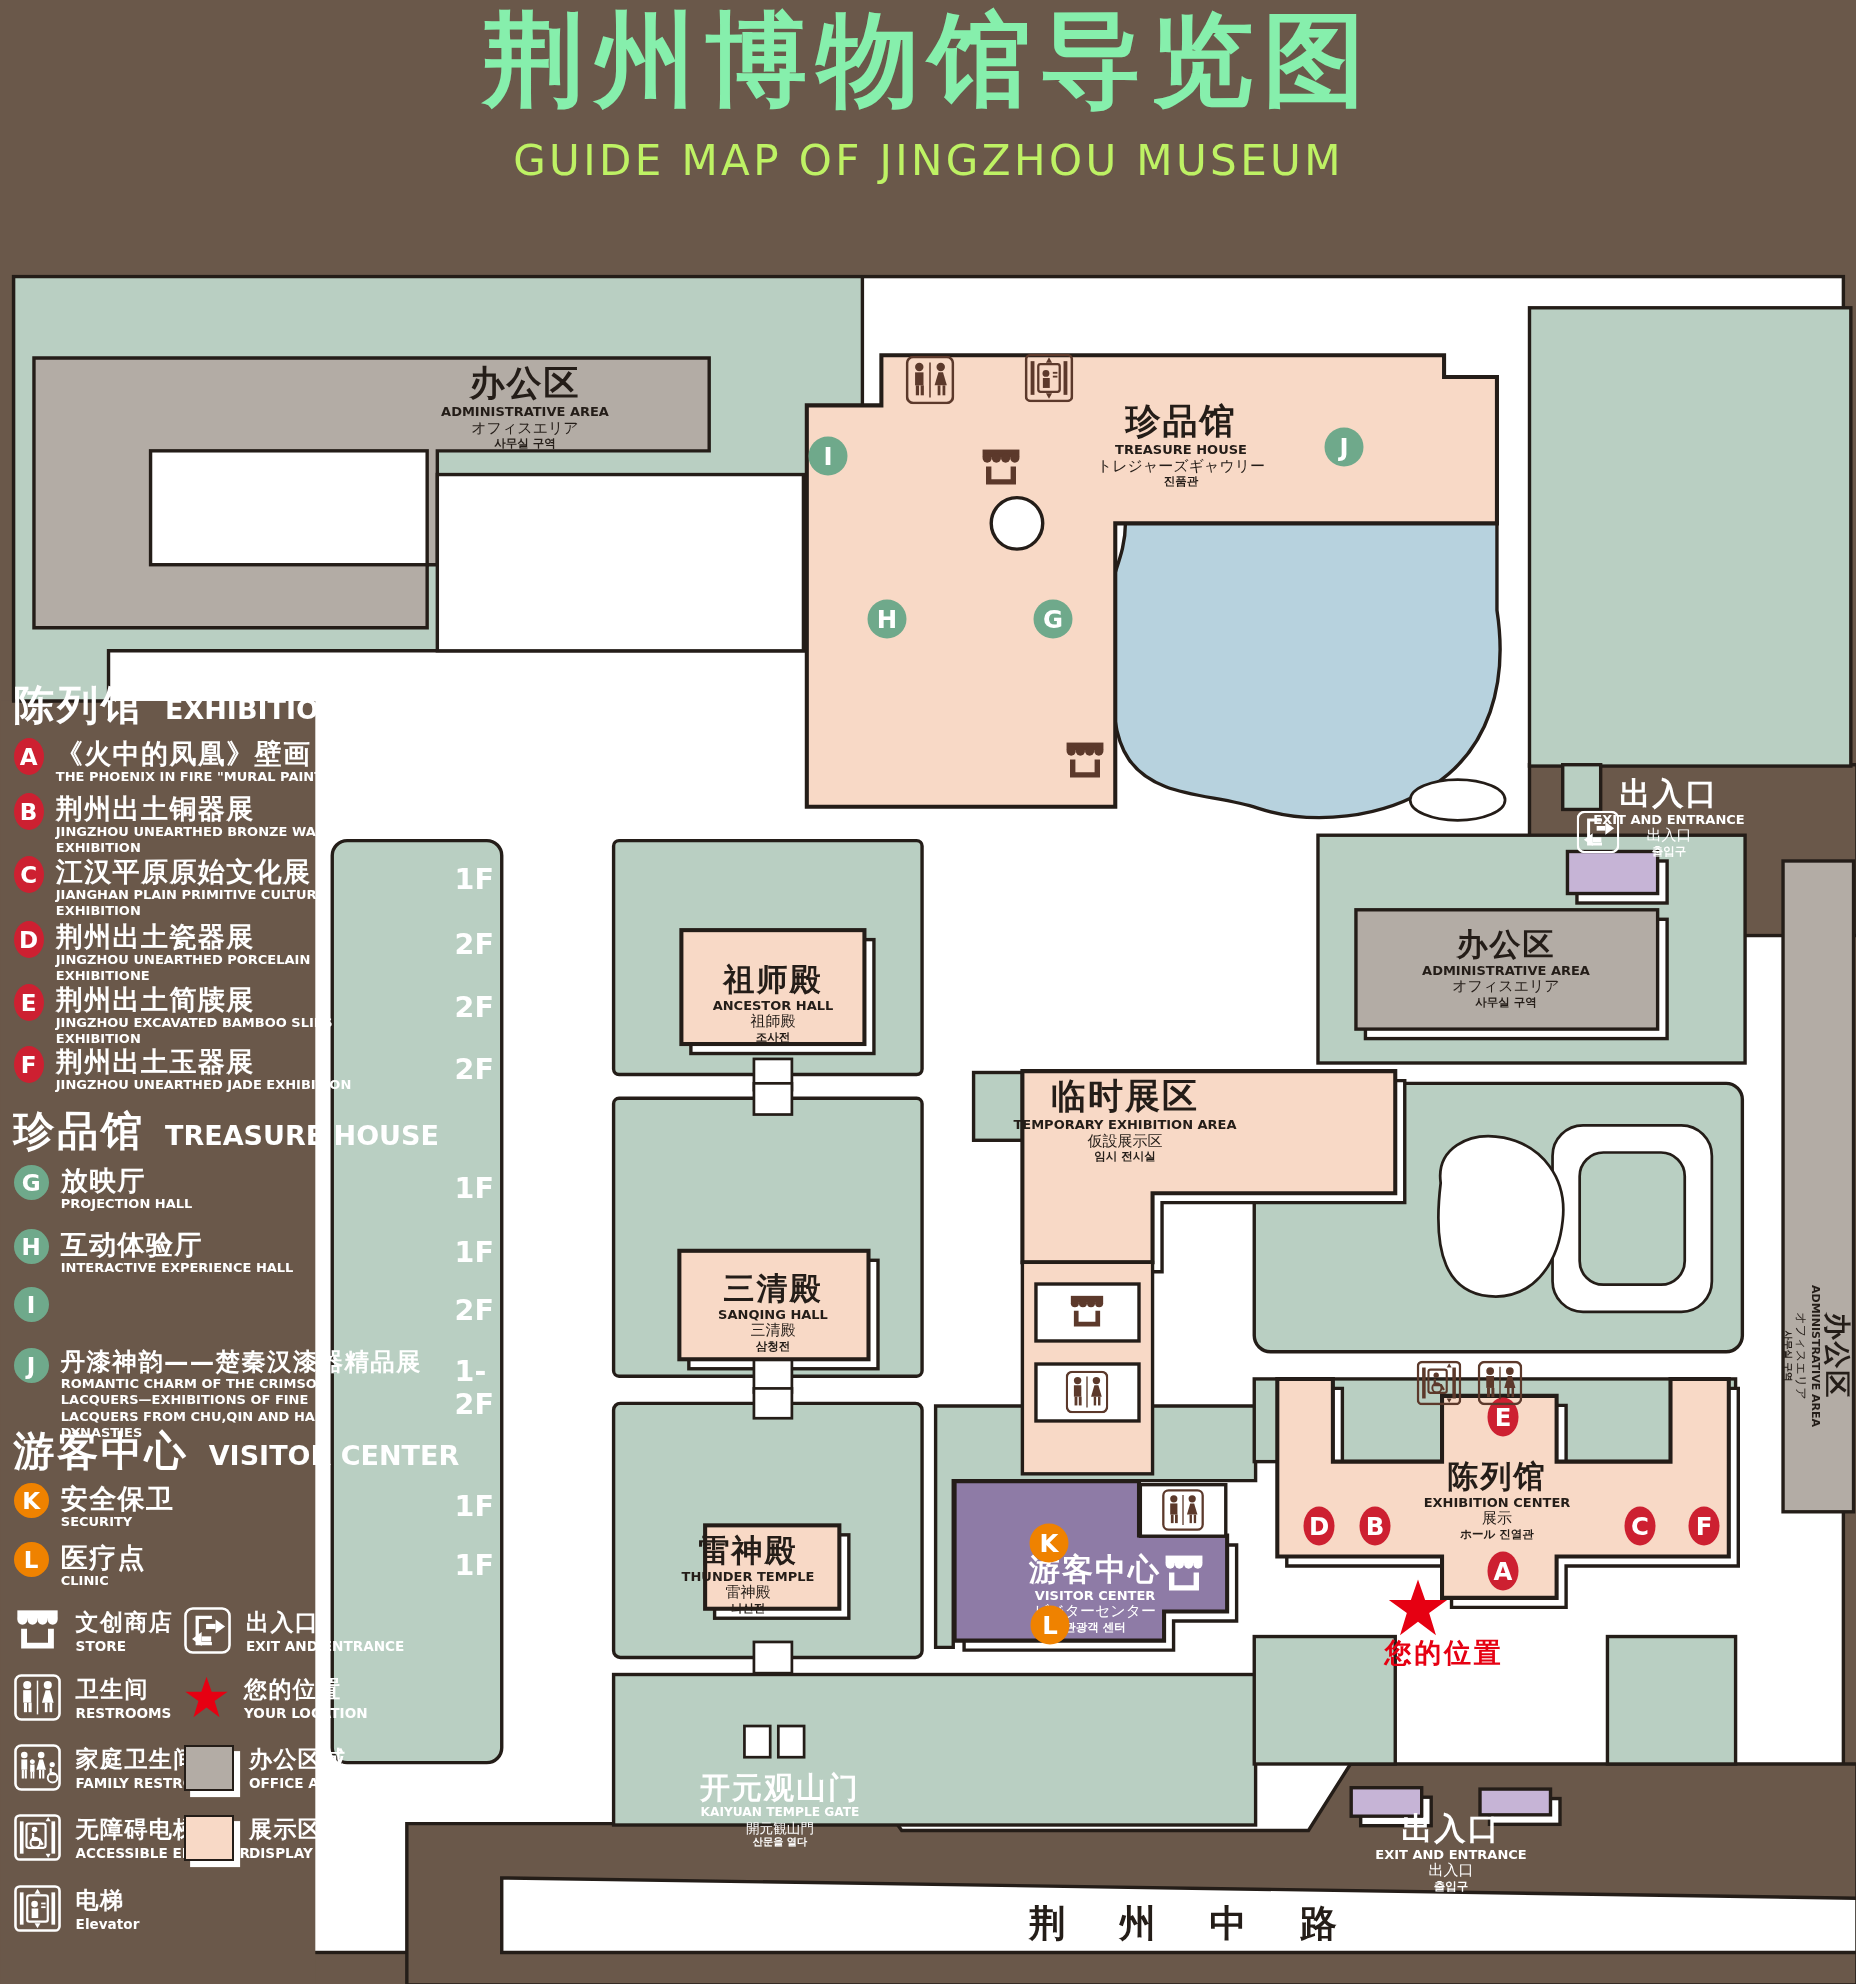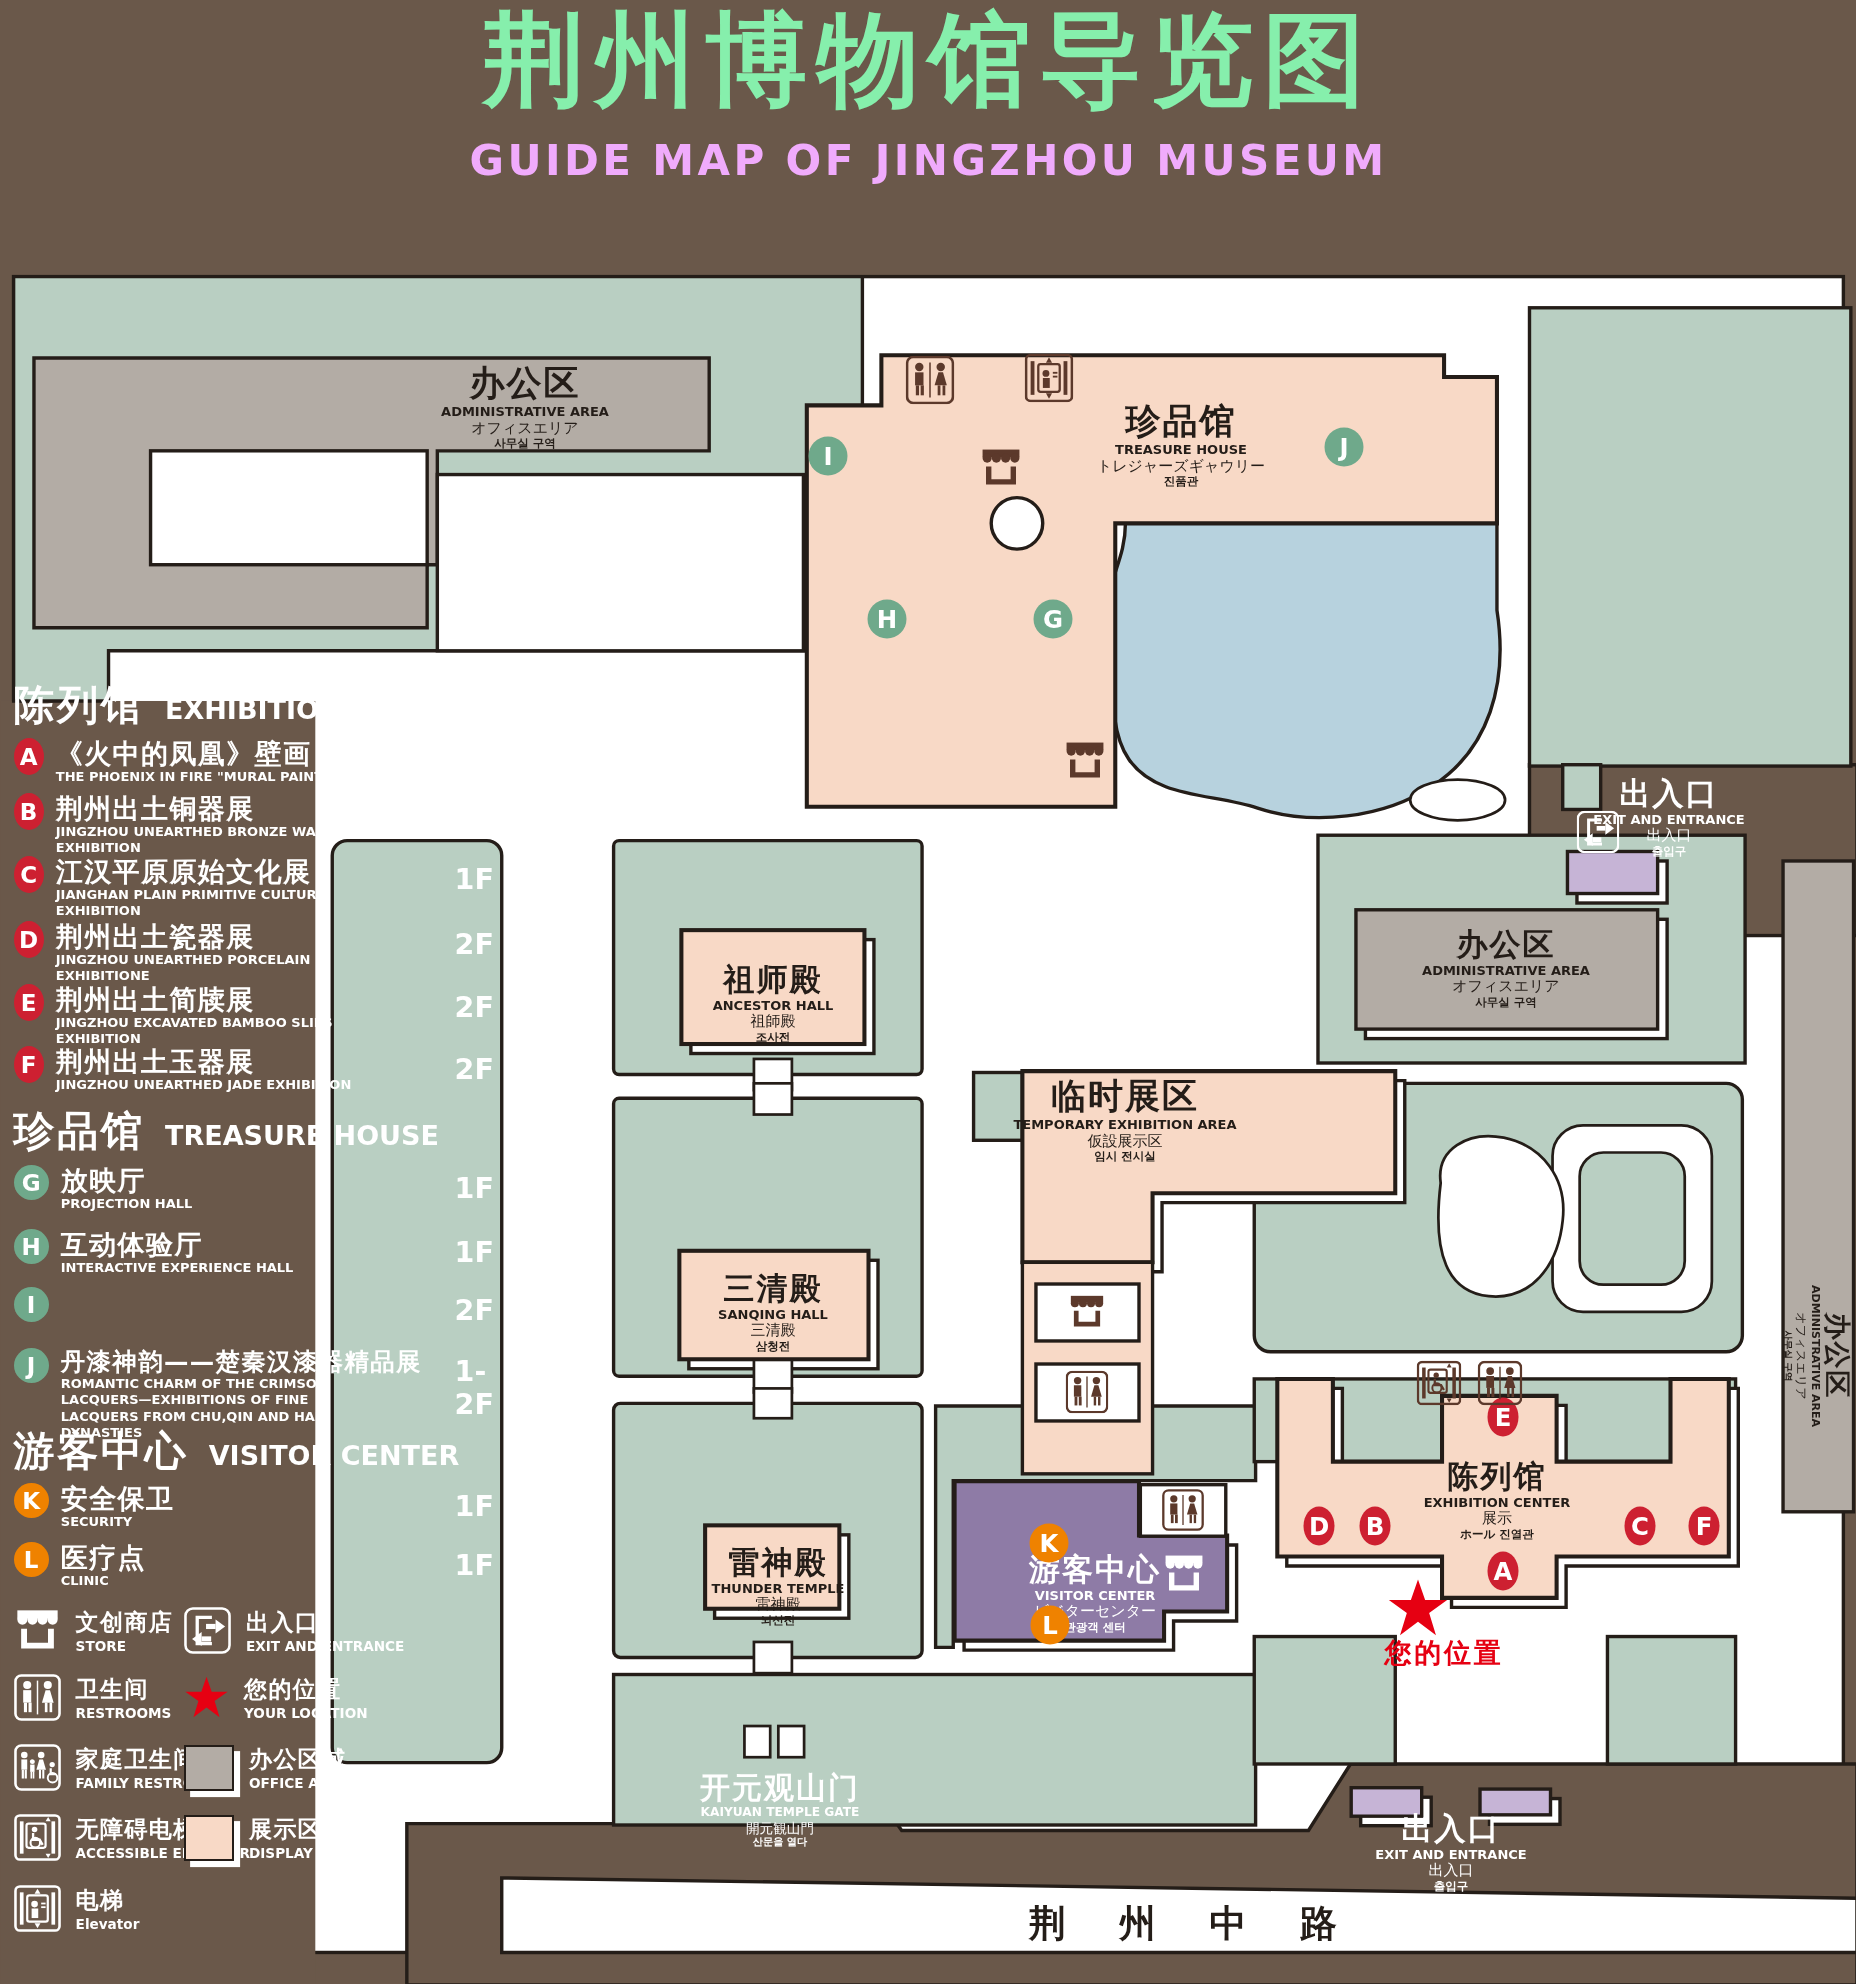--- a/index.html
+++ b/index.html
@@ -4,22 +4,22 @@
 <style>
   html,body{margin:0;padding:0;}
   body{
     width:1857px;height:1985px;position:relative;overflow:hidden;
     background:#6a584a;
     font-family:"DejaVu Sans","Liberation Sans",sans-serif;
   }
   
   .title{position:absolute;top:4.1px;left:0;width:100%;text-align:center;color:#86efac;
     font-size:102px;font-weight:bold;letter-spacing:9.5px;line-height:1.1;}
-  .subtitle{position:absolute;top:136px;left:0;width:100%;text-align:center;color:#f0abfc;
-    font-size:42px;font-weight:bold;letter-spacing:3.4px;}
+  .subtitle{position:absolute;top:136px;left:0;width:100%;text-align:center;color:#bef264;
+    font-size:42px;font-weight:normal;letter-spacing:3.4px;}
   
   #mapsvg{position:absolute;left:0;top:0;z-index:1;}
   
   .map-label{position:absolute;transform:translate(-50%,-50%);text-align:center;
     color:#241d18;line-height:1.18;white-space:nowrap;z-index:5;}
   .map-label .zh{font-size:31px;font-weight:bold;letter-spacing:2px;}
   .map-label .en{font-size:13px;font-weight:bold;}
   .map-label .jp{font-size:15px;}
   .map-label .kr{font-size:11.5px;font-weight:bold;}
   .map-label.big .zh{font-size:35px;}
@@ -268,21 +268,21 @@
     <div class="en">TEMPORARY EXHIBITION AREA</div>
   <div class="jp">仮設展示区</div>
     <div class="kr">임시 전시실</div>
 </div>
 <div class="map-label" style="left:773px;top:1312px;">
   <div class="zh">三清殿</div>
     <div class="en">SANQING HALL</div>
   <div class="jp">三清殿</div>
     <div class="kr">삼청전</div>
 </div>
-<div class="map-label" style="left:778px;top:1574px;margin-top:12px;">
+<div class="map-label" style="left:748px;top:1574px;">
   <div class="zh">雷神殿</div>
     <div class="en">THUNDER TEMPLE</div>
   <div class="jp">雷神殿</div>
     <div class="kr">뇌신전</div>
 </div>
 <div class="map-label light" style="left:1095px;top:1593px;">
   <div class="zh">游客中心</div>
     <div class="en">VISITOR CENTER</div>
   <div class="jp">ビジターセンター</div>
     <div class="kr">관광객 센터</div>

